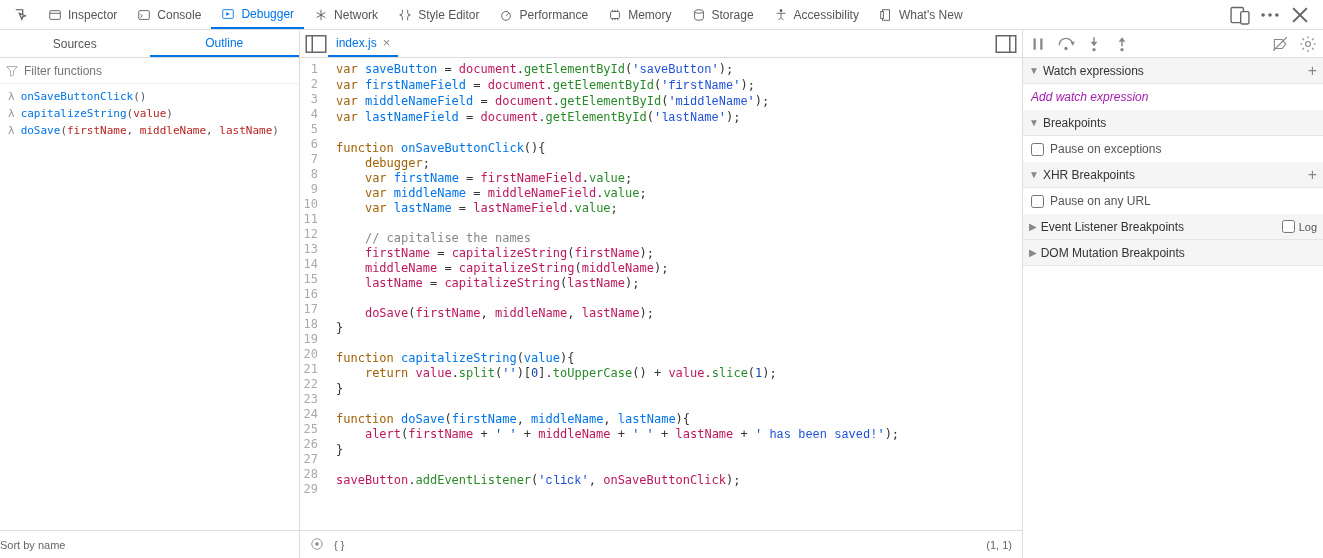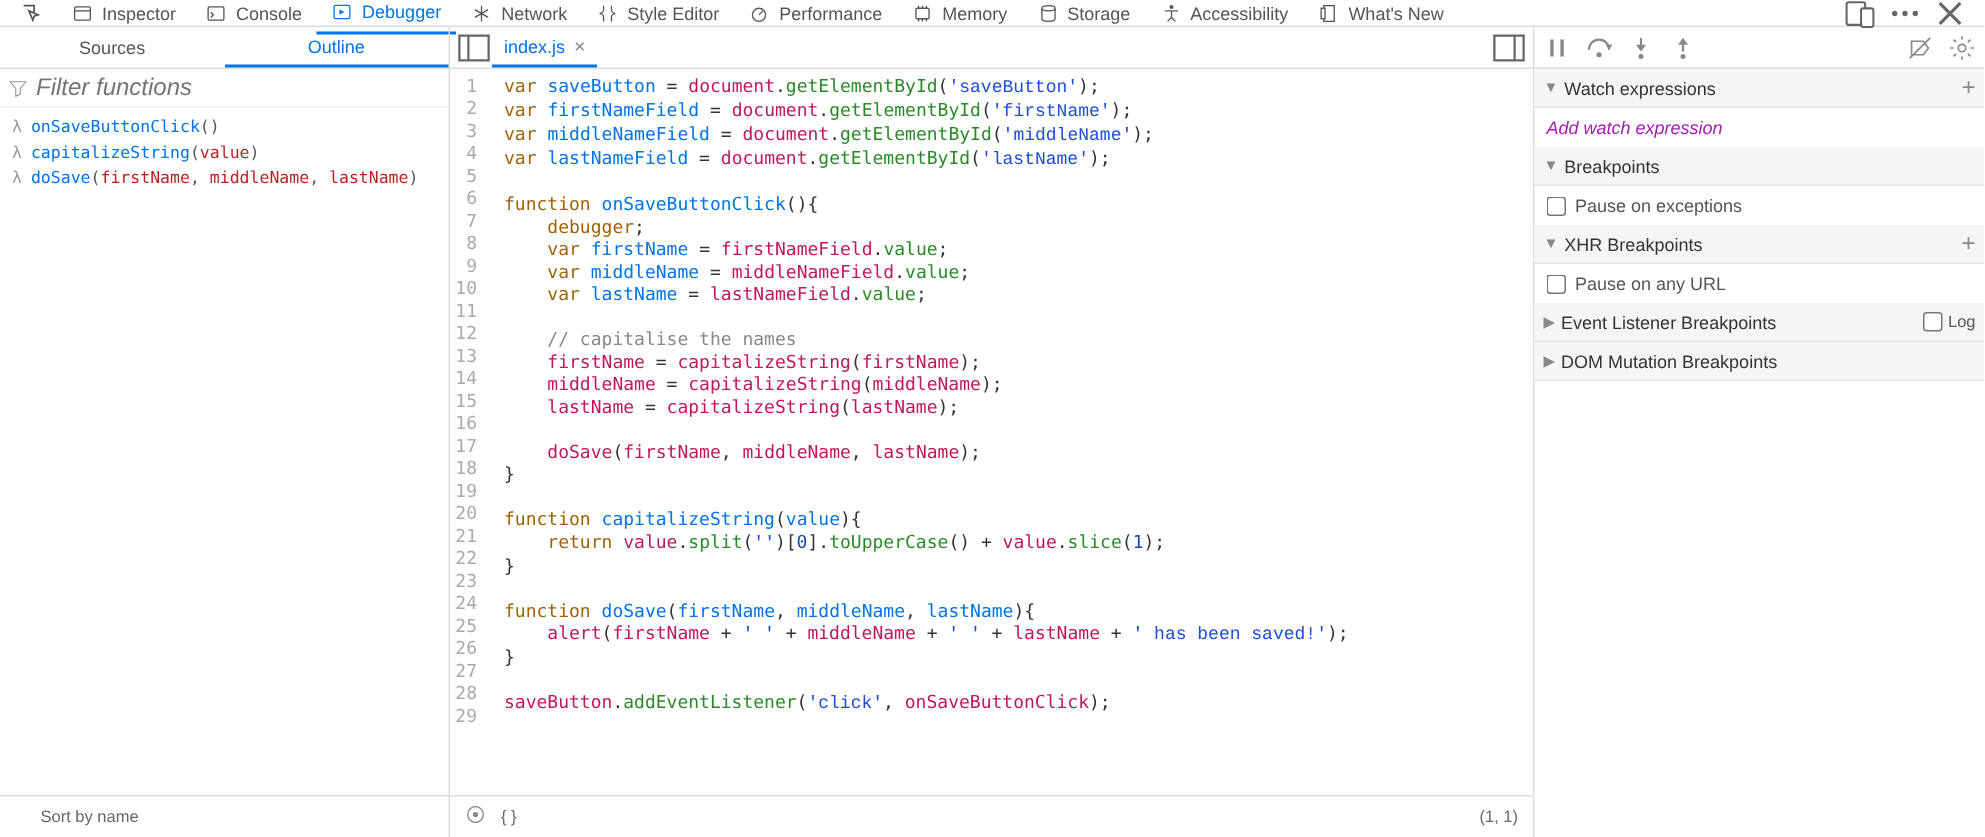--- a/index.html
+++ b/index.html
@@ -1,38 +1,38 @@
 <!DOCTYPE html>
 <html><head>
 <meta charset="utf-8">
 <style>
 * { margin: 0; padding: 0; box-sizing: border-box; }
 body { font-family: -apple-system, BlinkMacSystemFont, "Segoe UI", sans-serif; font-size: 12px; color: #333; background: #fff; width: 1323px; height: 558px; overflow: hidden; display: flex; flex-direction: column; }
-.toolbar { height: 18px; border-bottom: 1px solid #ddd; display: flex; align-items: center; padding: 0 4px; }
+.toolbar { height: 30px; border-bottom: 1px solid #ddd; display: flex; align-items: center; padding: 0 4px; }
 .toolbar-left { display: flex; align-items: center; flex: 1; }
 .toolbar-right { display: flex; align-items: center; gap: 8px; padding-right: 8px; }
 .tool-btn { display: flex; align-items: center; gap: 6px; padding: 6px 10px; cursor: pointer; color: #555; font-size: 12px; }
 .tool-btn.active { color: #0074e8; border-bottom: 2px solid #0074e8; }
 .tool-btn svg { width: 14px; height: 14px; }
 .toolbar .icon-btn { width: 22px; height: 22px; display: flex; align-items: center; justify-content: center; cursor: pointer; color: #666; }
 
 .main { flex: 1; display: flex; overflow: hidden; }
 .panel-left { width: 300px; border-right: 1px solid #ddd; display: flex; flex-direction: column; }
 .panel-tabs { display: flex; height: 28px; border-bottom: 1px solid #ddd; }
 .panel-tab { flex: 1; display: flex; align-items: center; justify-content: center; cursor: pointer; font-size: 12px; color: #555; }
 .panel-tab.active { color: #0074e8; border-bottom: 2px solid #0074e8; }
 .filter-row { display: flex; align-items: center; height: 26px; border-bottom: 1px solid #eee; padding: 0 6px; gap: 6px; color: #999; font-style: italic; }
-.filter-row input { border: none; outline: none; flex: 1; font-size: 16px; font-style: italic; }
+.filter-row input { border: none; outline: none; flex: 1; font-size: 12px; }
 .outline-list { flex: 1; padding: 4px 0; overflow: auto; font-family: Menlo, Consolas, monospace; font-size: 11px; }
 .outline-item { display: flex; align-items: center; gap: 6px; padding: 2px 8px; cursor: pointer; }
 .outline-item .lam { color: #999; font-style: normal; }
 .fn-name { color: #0074e8; }
 .paren { color: #555; }
 .param { color: #b82424; }
-.left-footer { height: 28px; border-top: 1px solid #ddd; display: flex; align-items: center; padding: 0 27px; font-size: 11px; color: #666; }
+.left-footer { height: 28px; border-top: 1px solid #ddd; display: flex; align-items: center; padding: 0 0; font-size: 11px; color: #666; }
 
 .panel-center { flex: 1; display: flex; flex-direction: column; border-right: 1px solid #ddd; }
 .file-tabs { height: 28px; display: flex; align-items: center; border-bottom: 1px solid #ddd; padding: 0 4px; }
 .file-tabs .icon-btn { width: 24px; height: 24px; display: flex; align-items: center; justify-content: center; cursor: pointer; color: #666; }
 .file-tab { display: flex; align-items: center; gap: 6px; padding: 0 8px; height: 100%; color: #0074e8; font-size: 12px; border-bottom: 2px solid #0074e8; }
 .file-tab .close { color: #888; cursor: pointer; font-size: 13px; }
 .file-tabs .spacer { flex: 1; }
 .code-area { flex: 1; display: flex; overflow: auto; font-family: Menlo, Consolas, monospace; font-size: 12px; line-height: 15px; }
 .gutter { text-align: right; color: #aaa; padding: 4px 6px 4px 0; user-select: none; min-width: 30px; background: #fff; }
 .gutter div { padding-right: 6px; }

